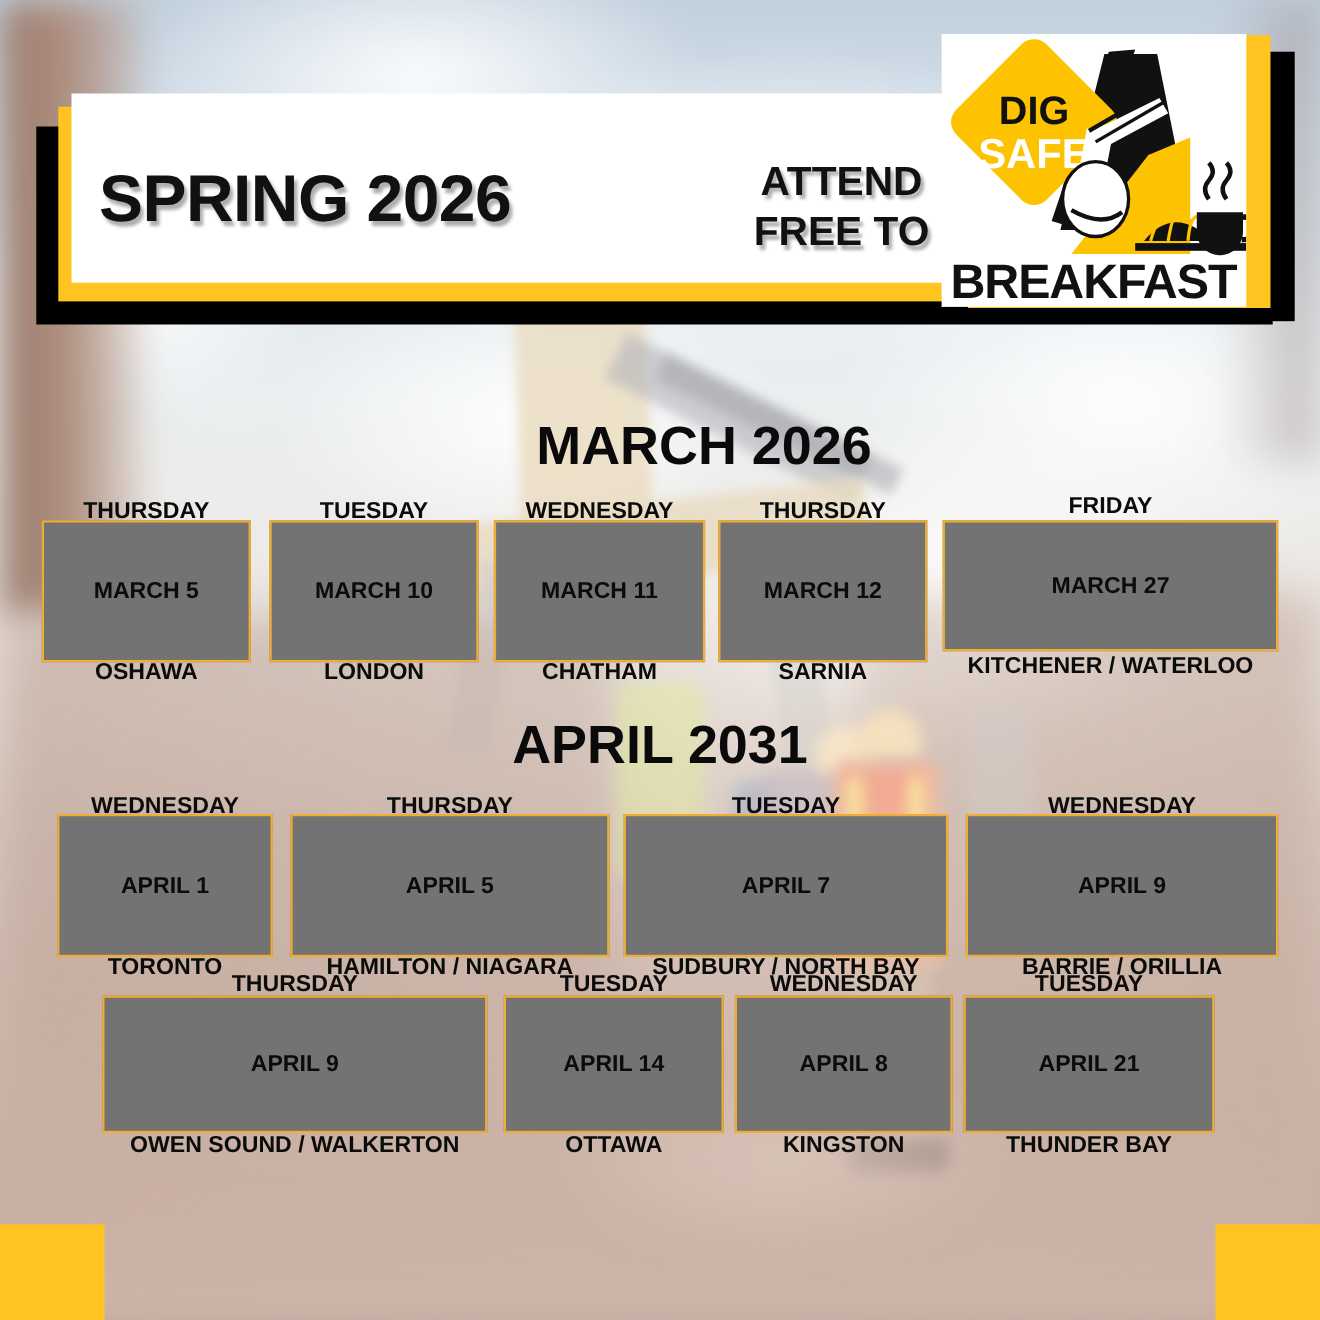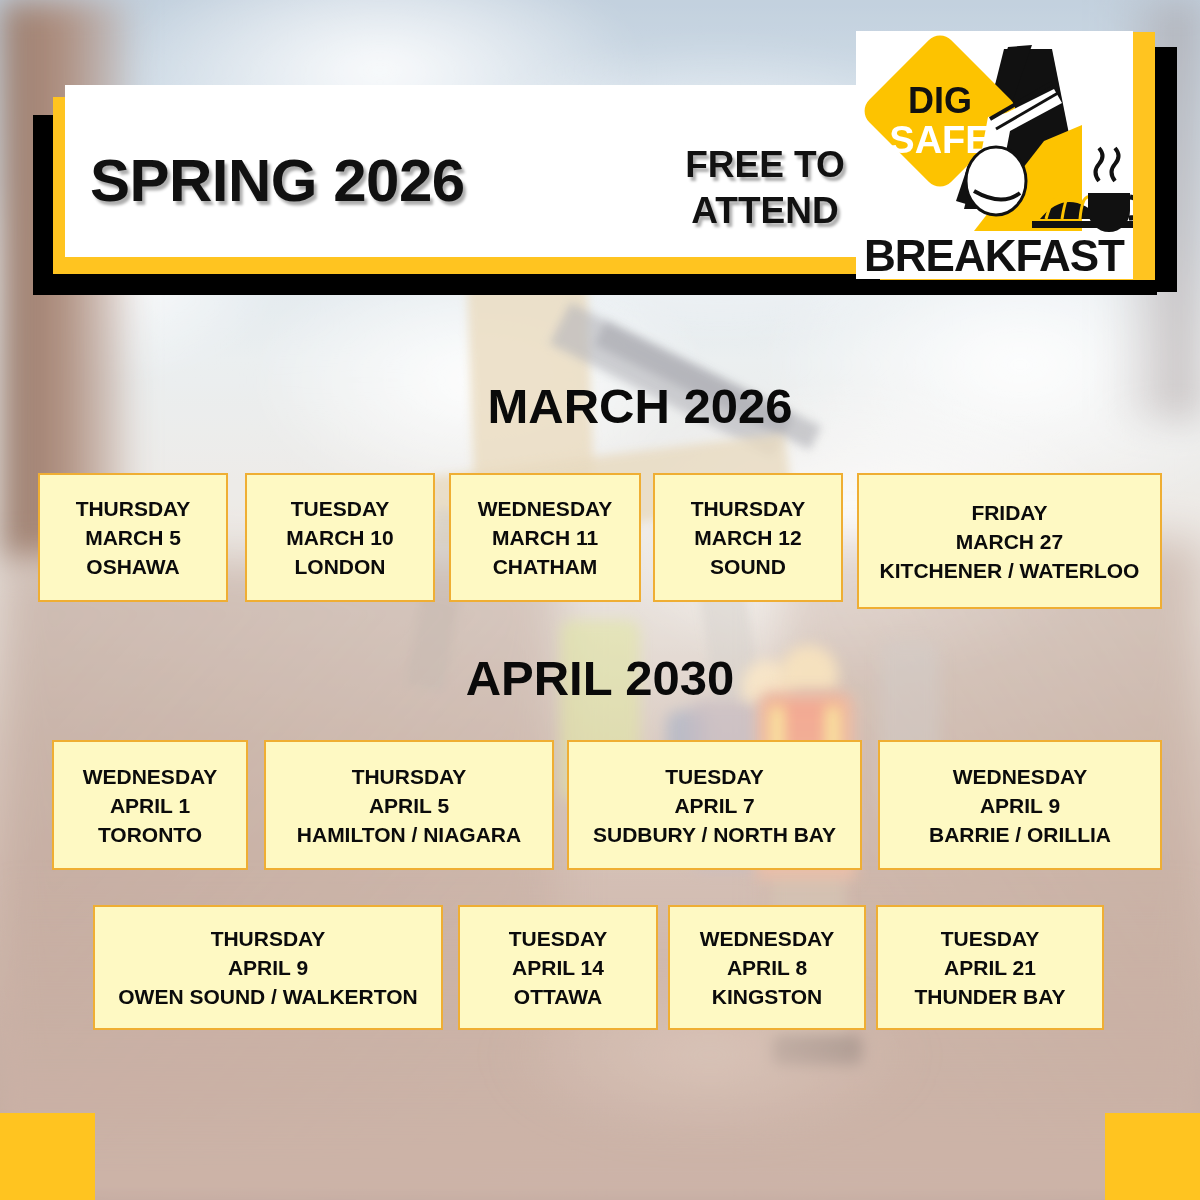--- a/index.html
+++ b/index.html
@@ -240,32 +240,33 @@
     font-weight: bold;
     letter-spacing: 0px;
     color: #0a0a0a;
   }
   #month-march { top: 378px; margin-left: 40px; }
   #month-april { top: 650px; }
 
   
   .card {
     position: absolute;
-    background: #fef9c3;
+    background: #737373;
     border: 2px solid #EFAE33;
     box-sizing: border-box;
     display: flex;
     flex-direction: column;
     justify-content: center;
     align-items: center;
     text-align: center;
     color: #0b0b0b;
     font-weight: bold;
     font-size: 21px;
     line-height: 1.0;
+    gap: 44px;
   }
   .card .ln { padding: 4px 10px; white-space: nowrap; }
 
   
   .corner-bl {
     position: absolute;
     left: 0; top: 1113px;
     width: 95px; height: 87px;
     background: #FFC420;
   }
@@ -313,22 +314,22 @@
   <div class="ground-haze"></div>
   <div class="dust"></div>
   <div class="veil"></div>
 
   <div class="hdr-shadow-black"></div>
   <div class="hdr-shadow-yellow"></div>
   <div class="hdr-white"></div>
   <div class="hdr-inner">
     <div class="hdr-title">SPRING 2026</div>
     <div class="hdr-free">
+      <div>ATTEND</div>
       <div>FREE TO</div>
-      <div>ATTEND</div>
     </div>
   </div>
 
   <div class="logo-shadow"></div>
   <div class="logo-yellow"></div>
   <div class="logo-card">
     <svg viewBox="0 0 277 248" width="277" height="248">
 
       <polygon points="148,18 196,18 228,178 108,178" fill="#111111"></polygon>
       <polygon points="152,16 176,14 120,176 100,170" fill="#111111"></polygon>
@@ -378,29 +379,29 @@
     <div class="ln">LONDON</div>
   </div>
   <div class="card" style="left:449px; top:473px; width:192px; height:129px;">
     <div class="ln">WEDNESDAY</div>
     <div class="ln">MARCH 11</div>
     <div class="ln">CHATHAM</div>
   </div>
   <div class="card" style="left:653px; top:473px; width:190px; height:129px;">
     <div class="ln">THURSDAY</div>
     <div class="ln">MARCH 12</div>
-    <div class="ln">SOUND</div>
-  </div>
-  <div class="card" style="left:857px; top:473px; width:305px; height:136px;">
+    <div class="ln">SARNIA</div>
+  </div>
+  <div class="card" style="left:857px; top:473px; width:305px; height:119px;">
     <div class="ln">FRIDAY</div>
     <div class="ln">MARCH 27</div>
     <div class="ln">KITCHENER / WATERLOO</div>
   </div>
 
-  <div class="month" id="month-april">APRIL 2030</div>
+  <div class="month" id="month-april">APRIL 2031</div>
 
   <div class="card" style="left:52px;  top:740px; width:196px; height:130px;">
     <div class="ln">WEDNESDAY</div>
     <div class="ln">APRIL 1</div>
     <div class="ln">TORONTO</div>
   </div>
   <div class="card" style="left:264px; top:740px; width:290px; height:130px;">
     <div class="ln">THURSDAY</div>
     <div class="ln">APRIL 5</div>
     <div class="ln">HAMILTON / NIAGARA</div>

